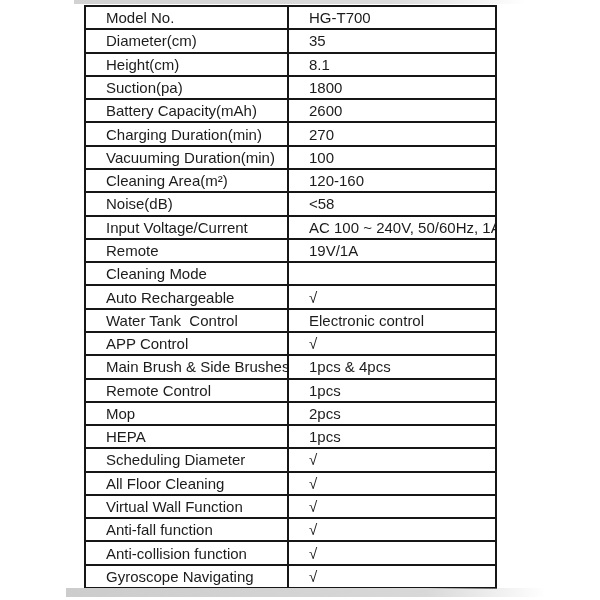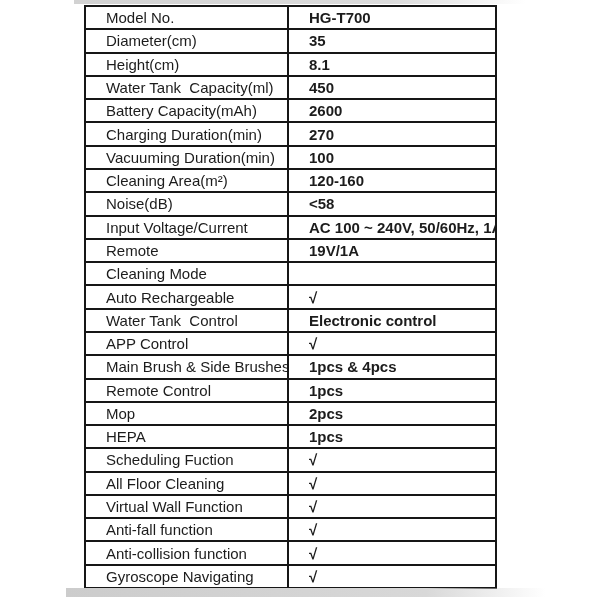--- a/index.html
+++ b/index.html
@@ -66,21 +66,20 @@
     white-space: pre;
     overflow: hidden;
   }
   .cell.label {
     width: 203px;
     flex: 0 0 203px;
     border-right: 2px solid #161616;
   }
   .cell.value {
     flex: 1 1 auto;
-    font-weight: bold;
   }
 </style>
 </head>
 <body>
 
 <div class="stage">
   <div class="band band-top"></div>
   <div class="spec-table" id="spec-table">
   <div class="spec-row">
     <div class="cell label">Model No.</div>
@@ -90,26 +89,26 @@
   <div class="spec-row">
     <div class="cell label">Diameter(cm)</div>
     <div class="cell value">35</div>
   </div>
 
   <div class="spec-row">
     <div class="cell label">Height(cm)</div>
     <div class="cell value">8.1</div>
   </div>
 
-
-
-  <div class="spec-row">
-    <div class="cell label">Water Tank  Capacity(ml)</div>
-    <div class="cell value">450</div>
-  </div>
+  <div class="spec-row">
+    <div class="cell label">Suction(pa)</div>
+    <div class="cell value">1800</div>
+  </div>
+
+
 
   <div class="spec-row">
     <div class="cell label">Battery Capacity(mAh)</div>
     <div class="cell value">2600</div>
   </div>
 
   <div class="spec-row">
     <div class="cell label">Charging Duration(min)</div>
     <div class="cell value">270</div>
   </div>
@@ -172,21 +171,21 @@
     <div class="cell label">Mop</div>
     <div class="cell value">2pcs</div>
   </div>
 
   <div class="spec-row">
     <div class="cell label">HEPA</div>
     <div class="cell value">1pcs</div>
   </div>
 
   <div class="spec-row">
-    <div class="cell label">Scheduling Fuction</div>
+    <div class="cell label">Scheduling Diameter</div>
     <div class="cell value">√</div>
   </div>
 
   <div class="spec-row">
     <div class="cell label">All Floor Cleaning</div>
     <div class="cell value">√</div>
   </div>
 
   <div class="spec-row">
     <div class="cell label">Virtual Wall Function</div>

